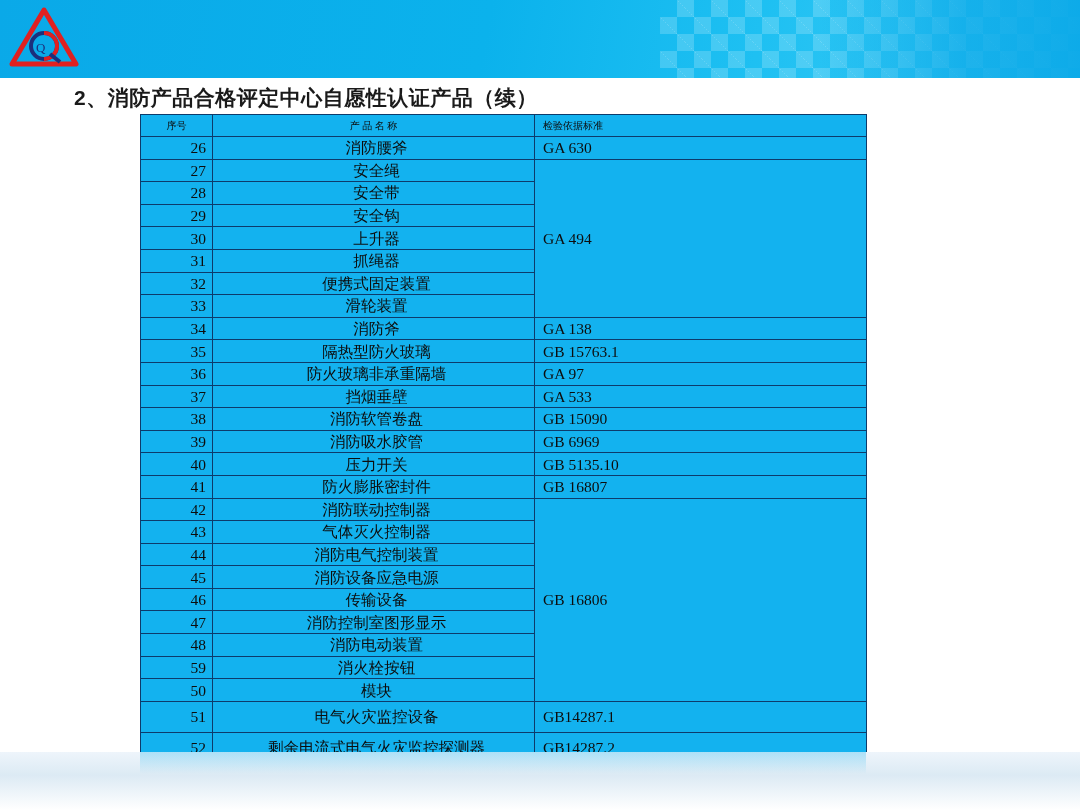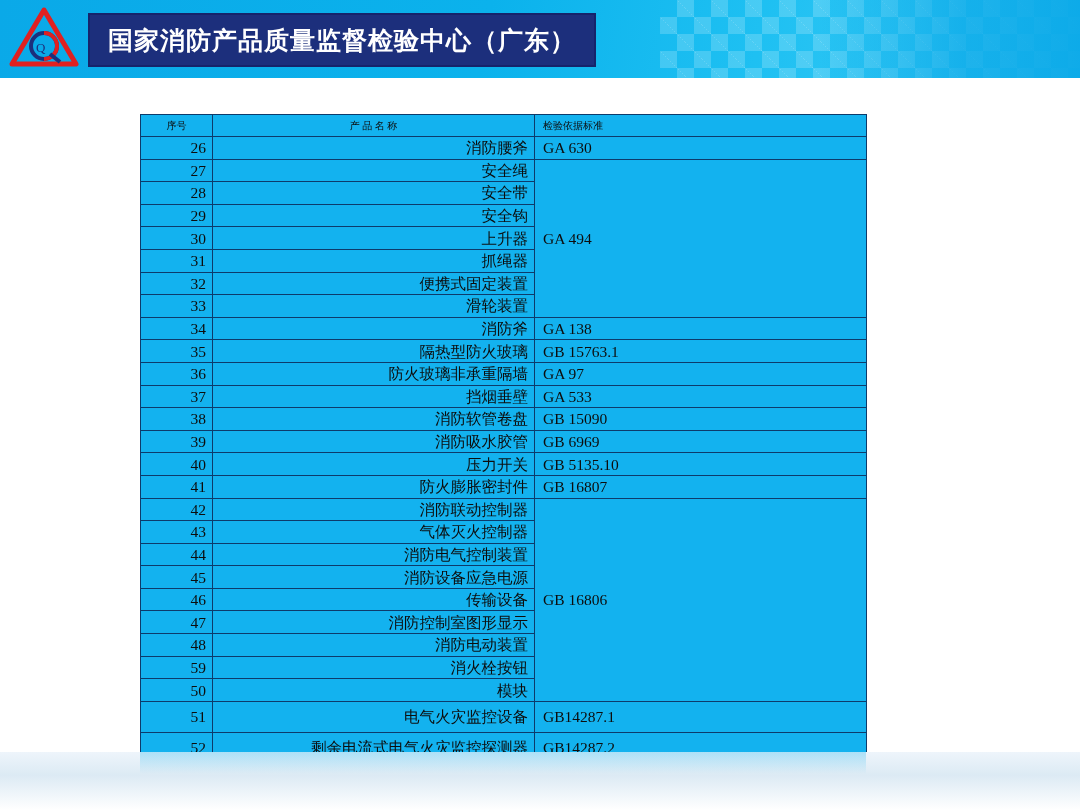--- a/index.html
+++ b/index.html
@@ -112,21 +112,21 @@
   }
   col.c-no    { width: 72px; }
   col.c-name  { width: 322px; }
   col.c-std   { width: 332px; }
 
   .th-no   { text-align: center; }
   .th-name { text-align: center; }
   .th-std  { text-align: left; padding-left: 8px !important; }
 
   td.no   { text-align: right; }
-  td.name { text-align: right; padding-left: 12px !important; }
+  td.name { text-align: center; padding-left: 12px !important; }
   td.std  { text-align: left; padding-left: 8px !important; vertical-align: middle; }
   td.std.mid { text-align: left; }
 
   tr.tall td { height: 30px; }
 
   
   .bottom-strip {
     position: absolute;
     left: 0; top: 752px;
     width: 1080px; height: 58px;
@@ -152,24 +152,22 @@
   <div class="logo">
     <svg width="74" height="66" viewBox="0 0 74 66">
       <path d="M36 4 L68 58 L4 58 Z" fill="none" stroke="#e02020" stroke-width="5" stroke-linejoin="round"></path>
       <circle cx="36" cy="40" r="13" fill="none" stroke="#1c2f7c" stroke-width="4"></circle>
       <path d="M36 27 a13 13 0 0 1 0 26" fill="none" stroke="#e02020" stroke-width="4"></path>
       <line x1="42" y1="48" x2="52" y2="56" stroke="#1c2f7c" stroke-width="4"></line>
       <text x="28" y="46" font-size="13" fill="#1c2f7c" font-family="Liberation Serif, serif">Q</text>
     </svg>
   </div>
 
-  <div class="title-plate">
-    <span class="t">国家消防产品质量监督检验中心（广东）</span>
-  </div>
-
+
+  <div class="section-heading">2、消防产品合格评定中心自愿性认证产品（续）</div>
 
   <div class="table-wrap">
     <table class="cert">
       <colgroup>
         <col class="c-no">
           <col class="c-name">
           <col class="c-std">
       </colgroup>
       <thead>
         <tr>

